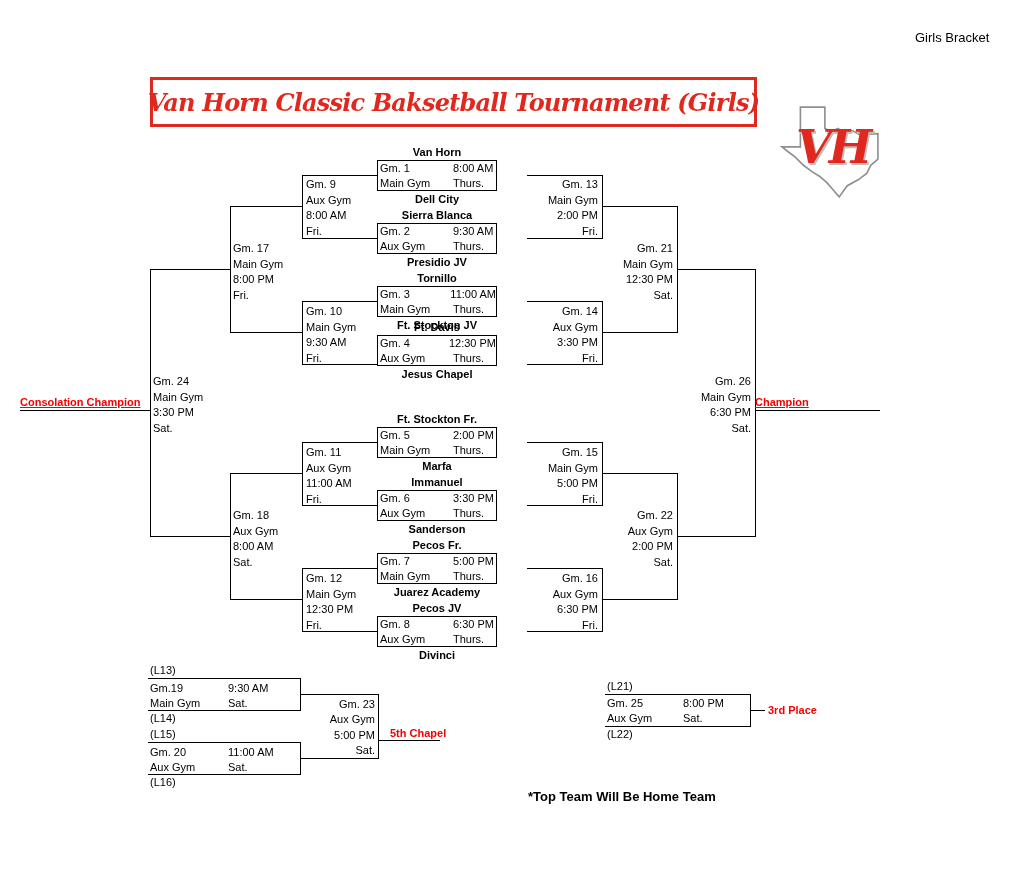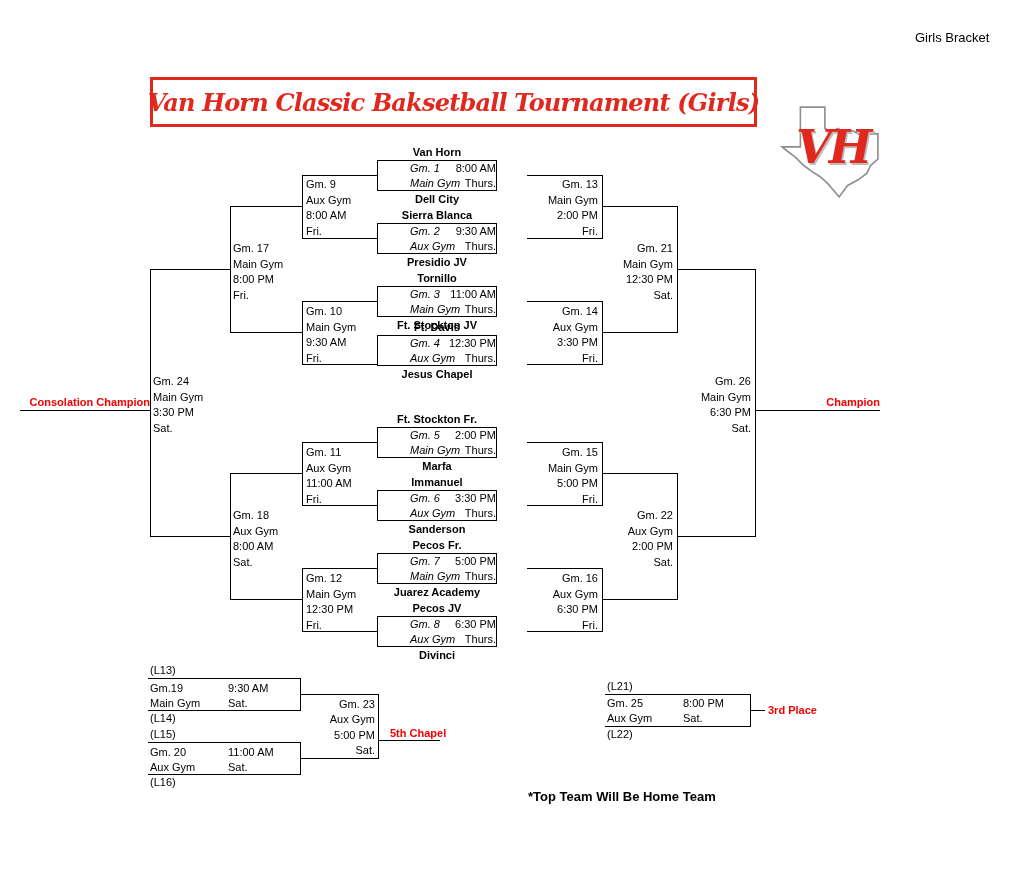--- a/index.html
+++ b/index.html
@@ -10,33 +10,33 @@
   }
   .hl { position:absolute; height:1px; background:#000; }
   .vl { position:absolute; width:1px; background:#000; }
   .txt { position:absolute; font-size:11px; line-height:13px; white-space:nowrap; }
 
   
   .gamebox { position:absolute; left:377px; width:120px; height:31px; }
   .gbox { position:absolute; inset:0; border:1px solid #000; background:#fff;
           display:flex; flex-direction:column; justify-content:center; gap:3px; }
   .grow { display:flex; font-size:11px; line-height:12px; white-space:nowrap; }
-  .gc1 { margin-left:32px; width:73px;font-style:italic; }
+  .gc1 { margin-left:2px; width:73px; }
   .team { position:absolute; left:0; width:100%; text-align:center;
           font-size:11px; font-weight:bold; line-height:13px; white-space:nowrap; }
   .tt { top:-14px; } .tb { top:33px; }
 
   
   .cblock { position:absolute; font-size:11px; line-height:15.7px; white-space:nowrap; }
   .ar { width:70px; text-align:right; }
 
   
   .plabel { position:absolute; font-size:11px; font-weight:bold; color:#f40000;
             line-height:13px; white-space:nowrap; }
-  .pcenter { text-align:right; }
+  .pcenter { text-align:left;text-decoration:underline; }
 
   .corner-label { position:absolute; left:915px; top:17px; font-size:13px;margin-top:13px; }
   .footnote { position:absolute; left:528px; top:789px; font-size:13px; font-weight:bold; }
 
   .title-box { position:absolute; left:150px; top:77px; width:607px; height:50px;
                border:3px solid #e0281e; background:#fff;
                display:flex; align-items:center; justify-content:center; }
   .title-text { font-family:"DejaVu Serif", serif; font-weight:bold; font-style:italic;
                 font-size:24px; letter-spacing:-0.8px; color:#e0281e; white-space:nowrap; }
 

